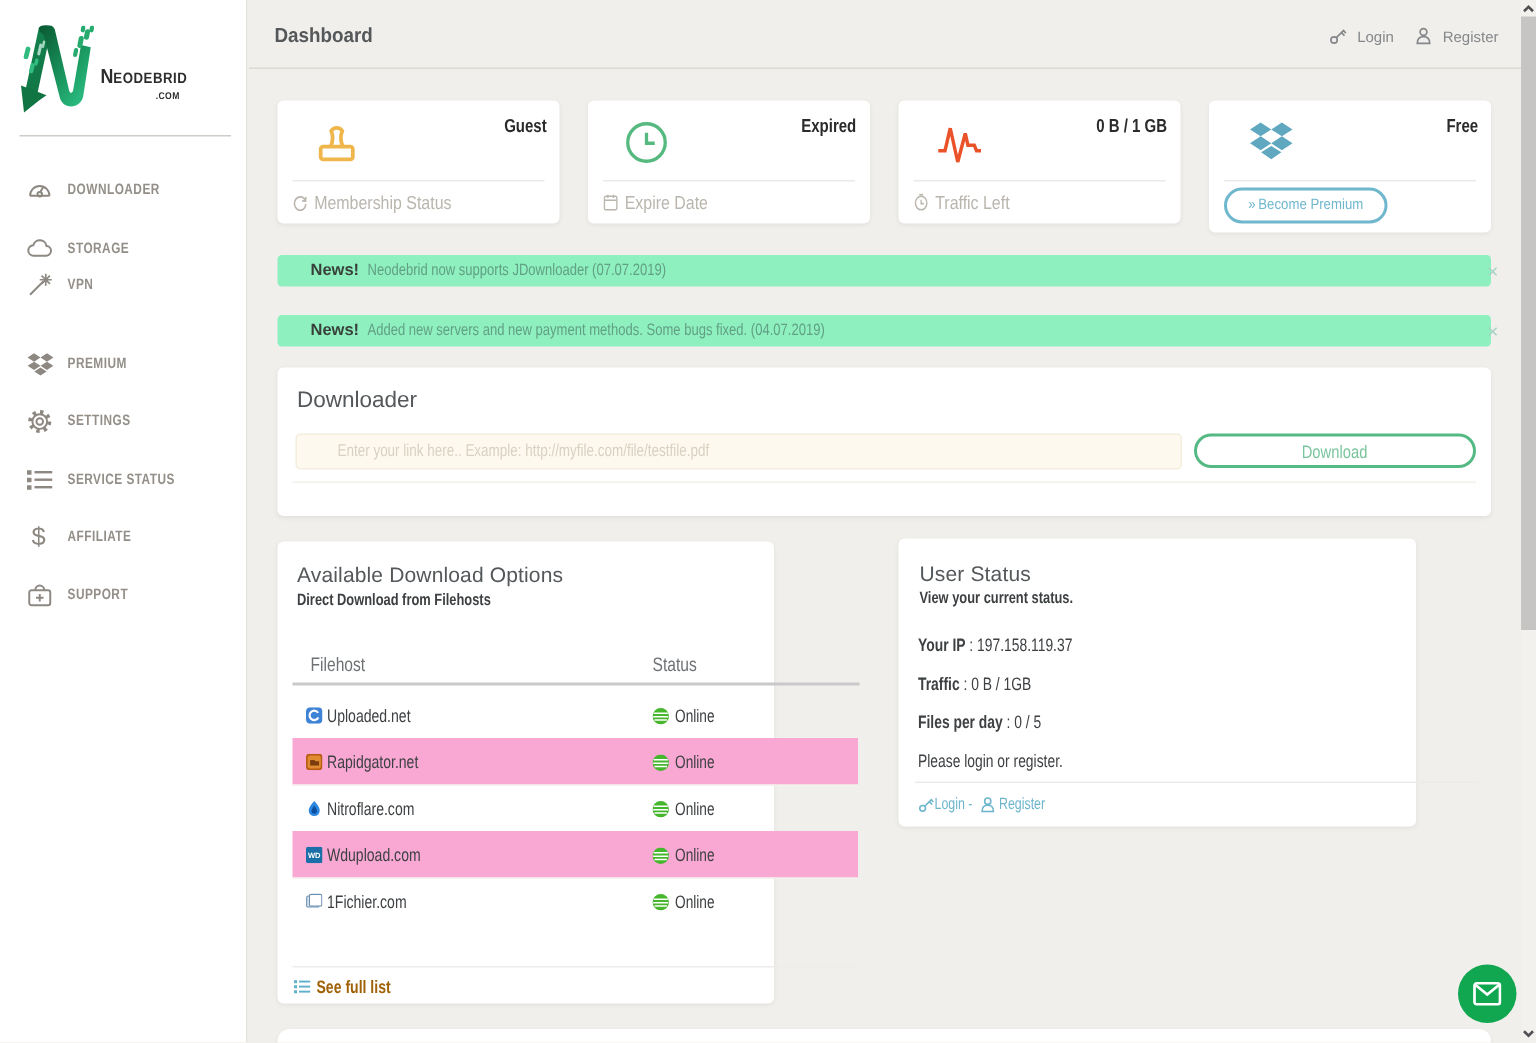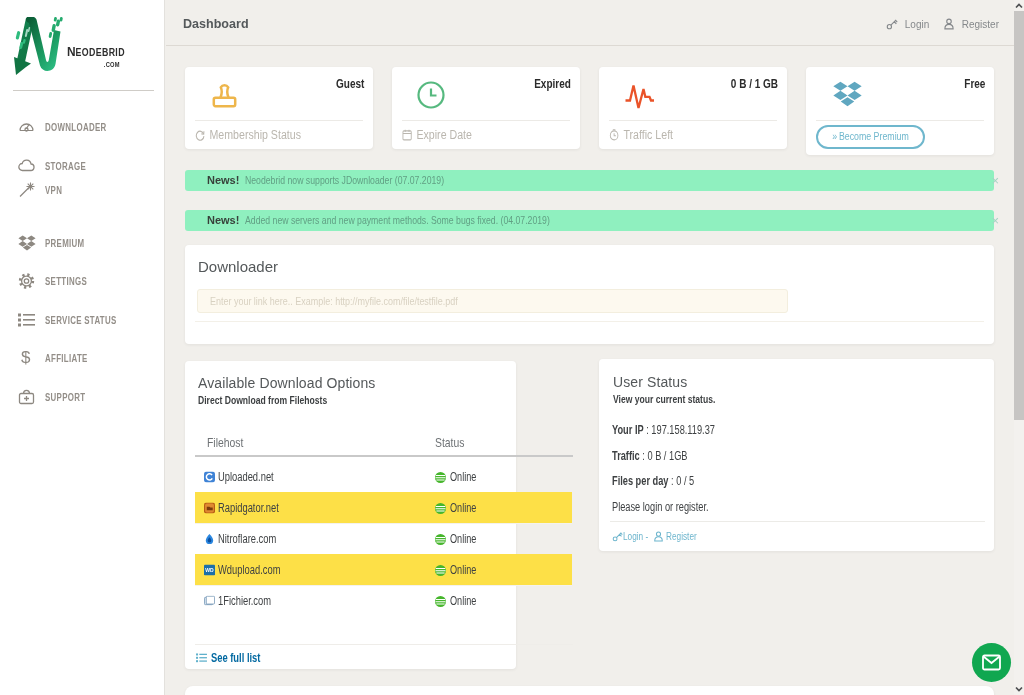--- a/index.html
+++ b/index.html
@@ -24,38 +24,38 @@
 .tdiv { position:absolute; left:10px; right:10px; top:53px; border-top:1px solid #eceae6; }
 .tlab { position:absolute; left:10px; top:61px; font-size:12.5px; color:#bab6ae; white-space:nowrap; transform:scaleX(0.85); transform-origin:left top; }
 .tlab svg { vertical-align:-2px; margin-right:5px; }
 
 .alert { position:absolute; left:185px; width:809px; height:21px; background:#8ff0bf; border-radius:3px; font-size:11px; line-height:21px; padding-left:22px; color:#61a084; }
 .alert b { color:#37403a; margin-right:3px; } .alert .msg { display:inline-block; transform:scaleX(0.79); transform-origin:left center; white-space:nowrap; }
 .alert .x { position:absolute; right:-5px; top:0; color:#a5d3c4; font-size:13px; }
 
 #dlcard { left:185px; top:245px; width:809px; height:99px; }
 #dlcard h2 { position:absolute; left:13px; top:13px; font-size:15px; font-weight:normal; color:#54585a; }
-#dlinput { position:absolute; left:12px; top:44px; width:591px; height:24px; background:#fdf9ef; border:1px solid #f3eede; border-radius:3px; font-size:11.5px; line-height:22px; color:#d8d1c1; padding-left:12px; } #dlinput span { display:inline-block; transform:scaleX(0.78); transform-origin:left center; white-space:nowrap; }
+#dlinput { position:absolute; left:12px; top:44px; width:591px; height:24px; background:#fdf9ef; border:1px solid #f3eede; border-radius:3px; font-size:11.5px; line-height:22px; color:#d8d1c1; padding-left:27px; } #dlinput span { display:inline-block; transform:scaleX(0.78); transform-origin:left center; white-space:nowrap; }
 #dlbtn { position:absolute; left:611px; top:44px; width:188px; height:23px; border:2px solid #55b984; border-radius:12px; text-align:center; font-size:12px; line-height:20px; color:#7ac59c; }
 #dldiv { position:absolute; left:10px; right:10px; top:76px; border-top:1px solid #f3f0e8; }
 
 #fhcard { left:185px; top:361px; width:331px; height:308px; }
-#uscard { left:599px; top:359px; width:395px; height:192px; }
+#uscard { left:599px; top:359px; width:345px; height:192px; }
 .ctitle { position:absolute; font-size:14px; font-weight:normal; color:#54585a; letter-spacing:0.1px; white-space:nowrap; }
 .csub { position:absolute; font-size:11px; font-weight:bold; color:#3c3f41; transform:scaleX(0.78); transform-origin:left top; white-space:nowrap; }
 
 .th { position:absolute; font-size:13px; color:#6e7275; transform:scaleX(0.8); transform-origin:left top; }
 .row { position:absolute; left:10px; width:377px; height:31px; }
-.stripe { background:#fde047; }
+.stripe { background:#f9a8d4; }
 .rowline { border-top:1px solid #f4f2ee; }
 .fname { position:absolute; left:23px; top:50%; transform:translateY(-50%) scaleX(0.78); transform-origin:left center; font-size:12px; color:#3e4143; white-space:nowrap; }
 .ficon { position:absolute; left:9px; top:50%; transform:translateY(-50%); width:11px; height:11px; }
 .online { position:absolute; left:240px; top:50%; transform:translateY(-50%); font-size:12px; color:#3e4143; } .ot { display:inline-block; transform:scaleX(0.76); transform-origin:left center; }
 .online svg { vertical-align:-2px; margin-right:4px; }
-#seefull { position:absolute; left:11px; top:290px; font-size:12px; font-weight:bold; color:#0369a1; } #seefull .cx2 { display:inline-block; transform:scaleX(0.78); transform-origin:left center; }
+#seefull { position:absolute; left:11px; top:290px; font-size:12px; font-weight:bold; color:#a16207; } #seefull .cx2 { display:inline-block; transform:scaleX(0.78); transform-origin:left center; }
 
 .usrow { position:absolute; left:13px; font-size:12px; color:#3e4143; transform:scaleX(0.77); transform-origin:left top; white-space:nowrap; }
 .uslinks { position:absolute; left:13px; top:171px; font-size:11px; color:#6db5cd; } .cx { display:inline-block; transform:scaleX(0.75); transform-origin:left center; }
 .uslinks svg { vertical-align:-2px; }
 
 #bstrip { left:185px; top:686px; width:809px; height:14px; background:#fff; border-radius:8px 8px 0 0; box-shadow:0 1px 3px rgba(60,60,60,0.08); }
 #chat { left:972px; top:643px; width:39px; height:39px; border-radius:50%; background:#10a750; }
 #sbar { left:1014px; top:0; width:10px; height:695px; background:#f3f1ee; }
 #sthumb { left:1014px; top:11px; width:10px; height:409px; background:#c7c5c3; }
 </style>
@@ -227,20 +227,21 @@
   <div class="tdiv"></div>
   <div class="abs" style="left:10px;top:58px;width:109px;height:24px;border:2px solid #6fb7cd;border-radius:12px;text-align:center;font-size:10px;line-height:20px;color:#6fb7cd;"><span style="display:inline-block;transform:scaleX(0.88);transform-origin:center;">» Become Premium</span></div>
 </div>
 
 <div class="alert" style="top:170px;"><b>News!</b> <span class="msg">Neodebrid now supports JDownloader (07.07.2019)</span><span class="x">×</span></div>
 <div class="alert" style="top:210px;"><b>News!</b> <span class="msg">Added new servers and new payment methods. Some bugs fixed. (04.07.2019)</span><span class="x">×</span></div>
 
 <div id="dlcard" class="card">
   <h2>Downloader</h2>
   <div id="dlinput"><span>Enter your link here.. Example: http://myfile.com/file/testfile.pdf</span></div>
+  <div id="dlbtn"><span style="display:inline-block;transform:scaleX(0.82);transform-origin:center;">Download</span></div>
   <div id="dldiv"></div>
 </div>
 
 <div id="fhcard" class="card">
   <div class="ctitle" style="left:13px;top:14px;">Available Download Options</div>
   <div class="csub" style="left:13px;top:33px;">Direct Download from Filehosts</div>
   <div class="th" style="left:22px;top:74px;">Filehost</div>
   <div class="th" style="left:250px;top:74px;">Status</div>
   <div class="abs" style="left:10px;top:94px;width:378px;border-top:2px solid #c9c9c9;"></div>
   <div class="row" style="top:100px;">

